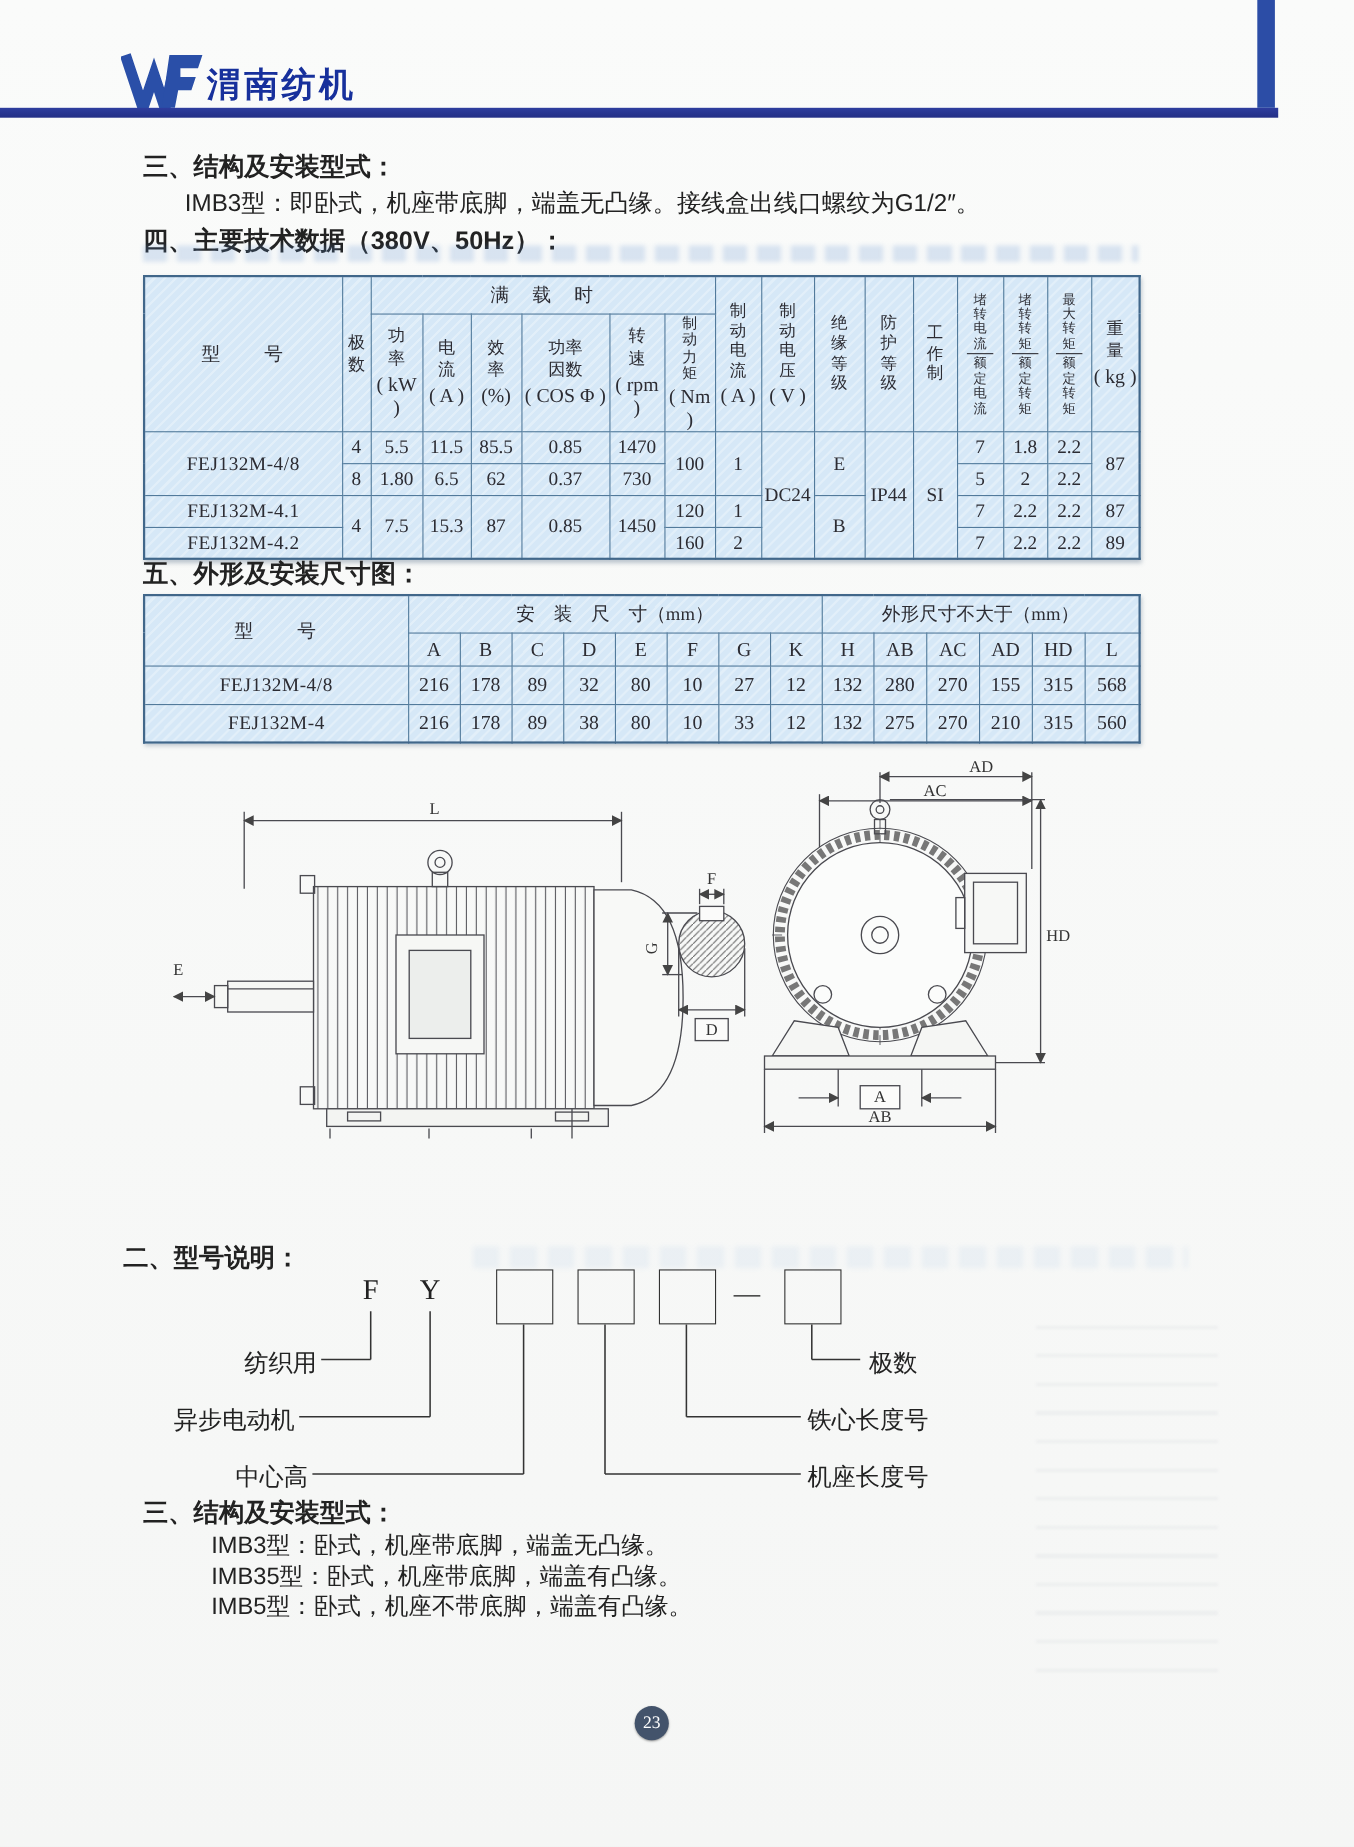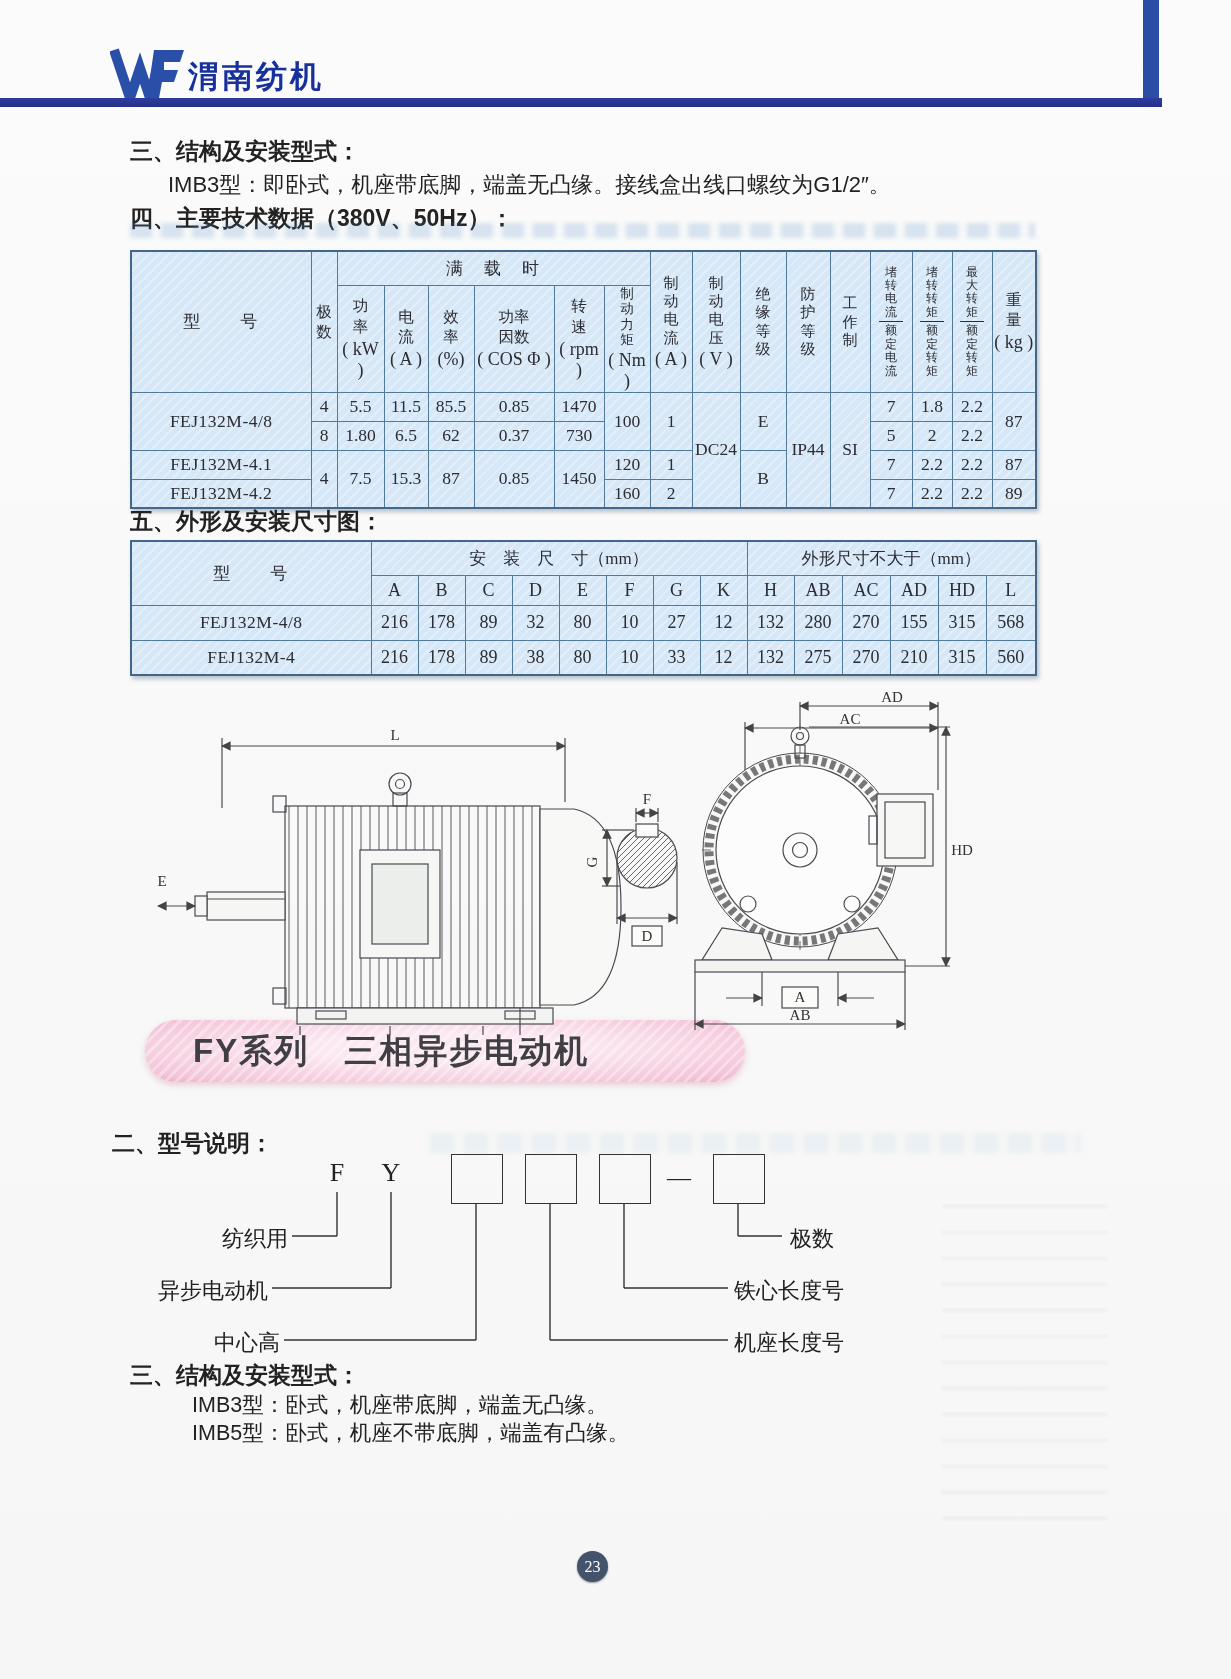--- a/index.html
+++ b/index.html
@@ -452,23 +452,20 @@
       <line x1="545" y1="334" x2="755" y2="334" marker-start="url(#ar)" marker-end="url(#ar)"></line>
     </g>
     <text class="dimt" x="742" y="12">AD</text>
     <text class="dimt" x="700" y="34">AC</text>
     <text class="dimt" x="812" y="165">HD</text>
     <text class="dimt" x="650" y="312">A</text>
     <text class="dimt" x="650" y="330">AB</text>
   </svg>
 
 
-  <div class="abs" id="badge">
-    <span>FY系列　三相异步电动机</span>
-  </div>
   <div class="abs h1" style="left:112px;top:1128px">二、型号说明：</div>
 
   <div class="abs ghost" id="g2"></div>
 
   <div class="abs" id="diag">
     <svg class="abs" style="left:0;top:0" width="970" height="215" viewBox="0 0 970 215">
       <g stroke="#333" stroke-width="1.4" fill="none">
         <line x1="207" y1="52" x2="207" y2="96"></line>
           <line x1="162" y1="96" x2="207" y2="96"></line>
         <line x1="261" y1="52" x2="261" y2="148"></line>
@@ -494,20 +491,21 @@
     <div class="dlab r" style="left:20px;top:136px;width:118px">异步电动机</div>
     <div class="dlab r" style="left:62px;top:188px;width:88px">中心高</div>
     <div class="dlab" style="left:660px;top:84px">极数</div>
     <div class="dlab" style="left:604px;top:136px">铁心长度号</div>
     <div class="dlab" style="left:604px;top:188px">机座长度号</div>
   </div>
 
   <div class="abs h1" style="left:130px;top:1360px">三、结构及安装型式：</div>
   <div class="abs" id="s3b-lines" style="left:192px;top:1392px">
     <div>IMB3型：卧式，机座带底脚，端盖无凸缘。</div>
+    <div>IMB35型：卧式，机座带底脚，端盖有凸缘。</div>
     <div>IMB5型：卧式，机座不带底脚，端盖有凸缘。</div>
   </div>
 
   <div class="abs ghost" id="g3"></div>
 
   <div class="abs" id="pnum">
     <span>23</span>
   </div>
 
 </div>

